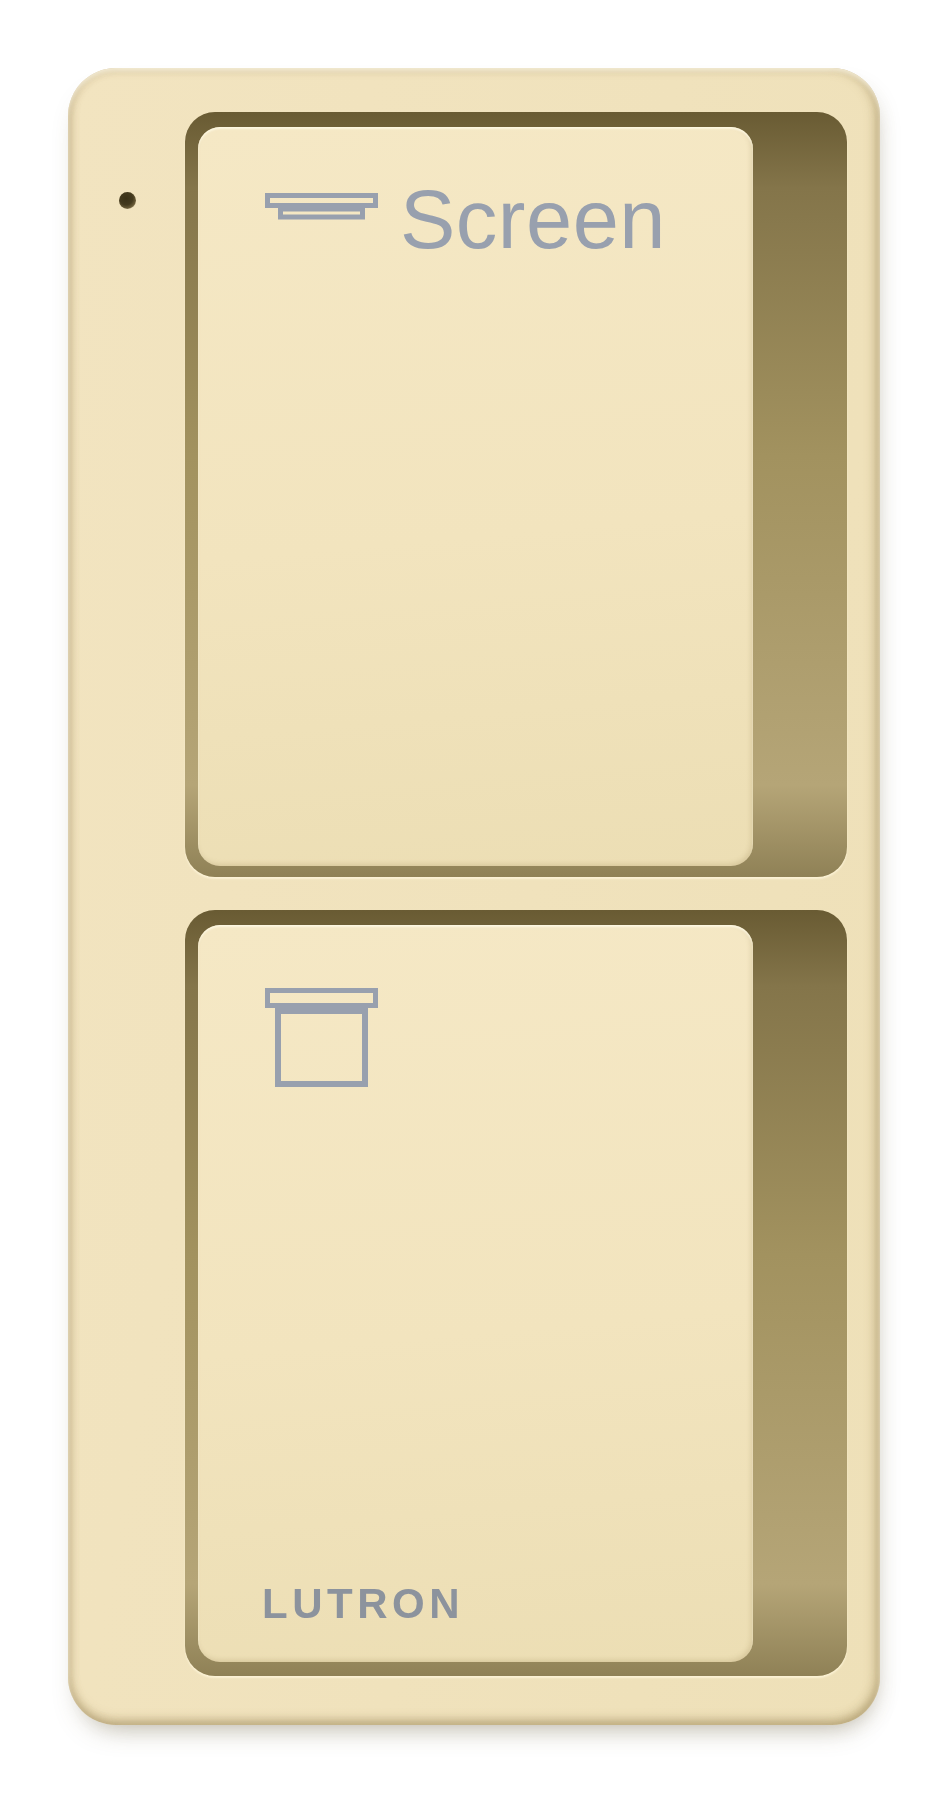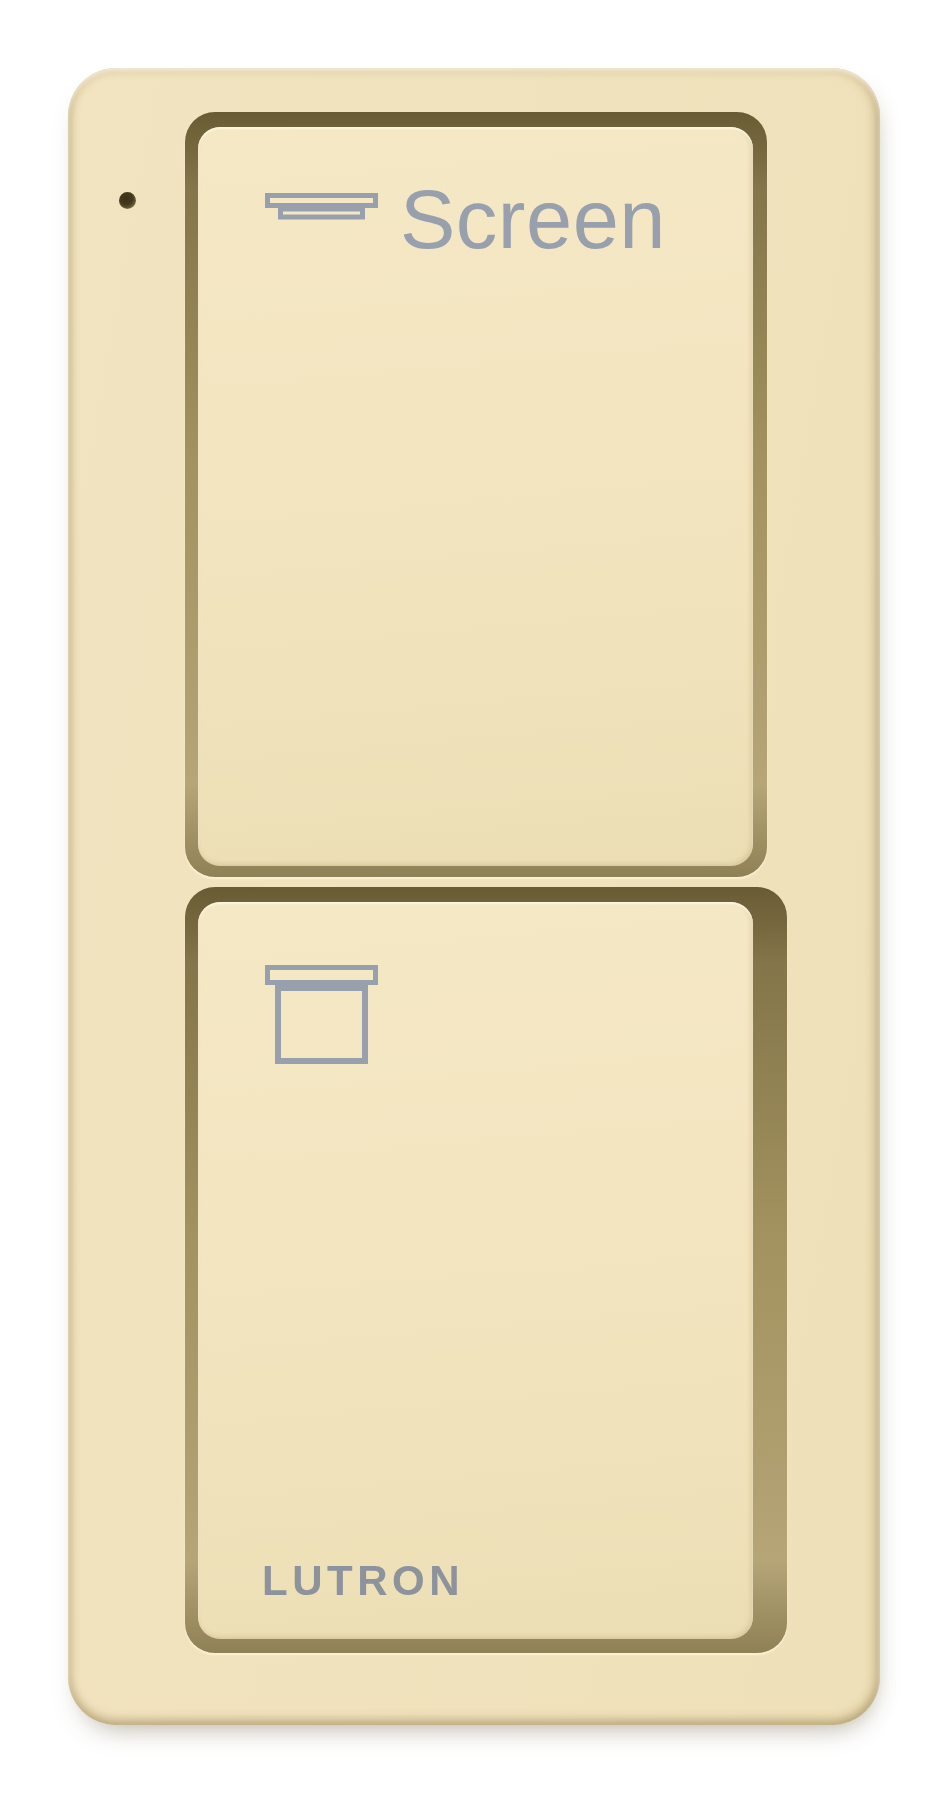--- a/index.html
+++ b/index.html
@@ -40,28 +40,28 @@
     width: 17px;
     height: 17px;
     border-radius: 50%;
     background: radial-gradient(circle at 42% 38%,
       #3a3117 0%, #443a1e 45%, #6a5c38 68%, rgba(240,226,189,0) 88%);
   }
   
   .well {
     position: absolute;
     left: 117px;            
-    width: 582px;           
+    width: 662px;           
     border-radius: 30px;
     background: linear-gradient(180deg,
       #695b33 0%, #84754a 10%, #a2925f 45%, #b5a577 88%, #8f8156 100%);
     box-shadow: 0 2px 2px rgba(253, 244, 216, 0.9);
   }
   .well-top    { top: 44px;  height: 765px; }  
-  .well-bottom { top: 819px; height: 766px; padding-left: 20px; }  
+  .well-bottom { top: 842px; height: 766px; }  
   
   .btn {
     position: absolute;
     left: 13px;
     width: 555px;
     border-radius: 22px;
     background: linear-gradient(175deg, #f5e8c5 0%, #f2e4be 55%, #ecdeb4 100%);
     box-shadow:
       inset 0 2px 2px rgba(255, 250, 230, 0.85),
       inset -2px -2px 5px rgba(140, 120, 70, 0.22);

